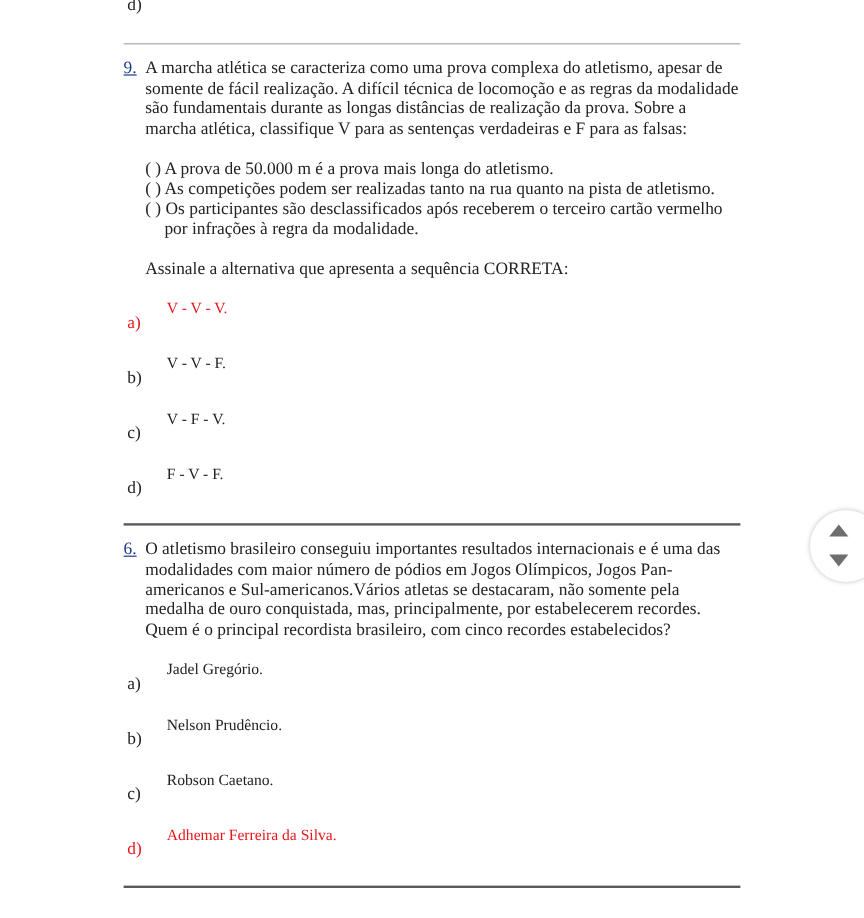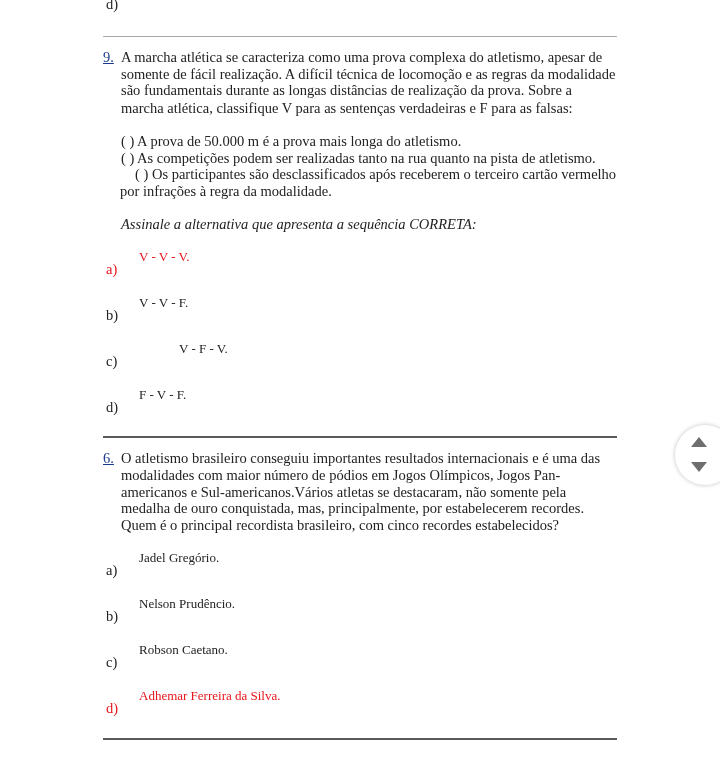--- a/index.html
+++ b/index.html
@@ -69,35 +69,35 @@
 
   <div>
     <span class="line qnum" style="left:103px; top:49px;">9.</span>
     <span class="line" style="left:121px; top:49px;">A marcha atlética se caracteriza como uma prova complexa do atletismo, apesar de</span>
     <span class="line" style="left:121px; top:66px;">somente de fácil realização. A difícil técnica de locomoção e as regras da modalidade</span>
     <span class="line" style="left:121px; top:82px;">são fundamentais durante as longas distâncias de realização da prova. Sobre a</span>
     <span class="line" style="left:121px; top:100px;">marcha atlética, classifique V para as sentenças verdadeiras e F para as falsas:</span>
 
     <span class="line" style="left:121px; top:133px;">(    ) A prova de 50.000 m é a prova mais longa do atletismo.</span>
     <span class="line" style="left:121px; top:150px;">(    ) As competições podem ser realizadas tanto na rua quanto na pista de atletismo.</span>
-    <span class="line" style="left:121px; top:166px;margin-left:14px;">(    ) Os participantes são desclassificados após receberem o terceiro cartão vermelho</span>
-    <span class="line" style="left:120px; top:183px;text-align:center;">por infrações à regra da modalidade.</span>
+    <span class="line" style="left:121px; top:166px;">(    ) Os participantes são desclassificados após receberem o terceiro cartão vermelho</span>
+    <span class="line" style="left:137px; top:183px;text-align:center;">por infrações à regra da modalidade.</span>
 
-    <span class="line" style="left:121px; top:216px;font-style:italic;">Assinale a alternativa que apresenta a sequência CORRETA:</span>
+    <span class="line" style="left:121px; top:216px;">Assinale a alternativa que apresenta a sequência CORRETA:</span>
 
     <div>
       <span class="abs opt-text correct" style="left:139px; top:249px;">V - V - V.</span>
       <span class="abs opt-letter correct" style="left:106px; top:261px;">a)</span>
     </div>
     <div>
       <span class="abs opt-text" style="left:139px; top:295px;">V - V - F.</span>
       <span class="abs opt-letter" style="left:106px; top:307px;">b)</span>
     </div>
     <div>
-      <span class="abs opt-text" style="left:139px; top:341px;margin-left:40px;">V - F - V.</span>
+      <span class="abs opt-text" style="left:139px; top:341px;">V - F - V.</span>
       <span class="abs opt-letter" style="left:106px; top:353px;">c)</span>
     </div>
     <div>
       <span class="abs opt-text" style="left:139px; top:387px;">F - V - F.</span>
       <span class="abs opt-letter" style="left:106px; top:399px;">d)</span>
     </div>
   </div>
 
   <div class="divider dark" style="top:436px;"></div>
 

